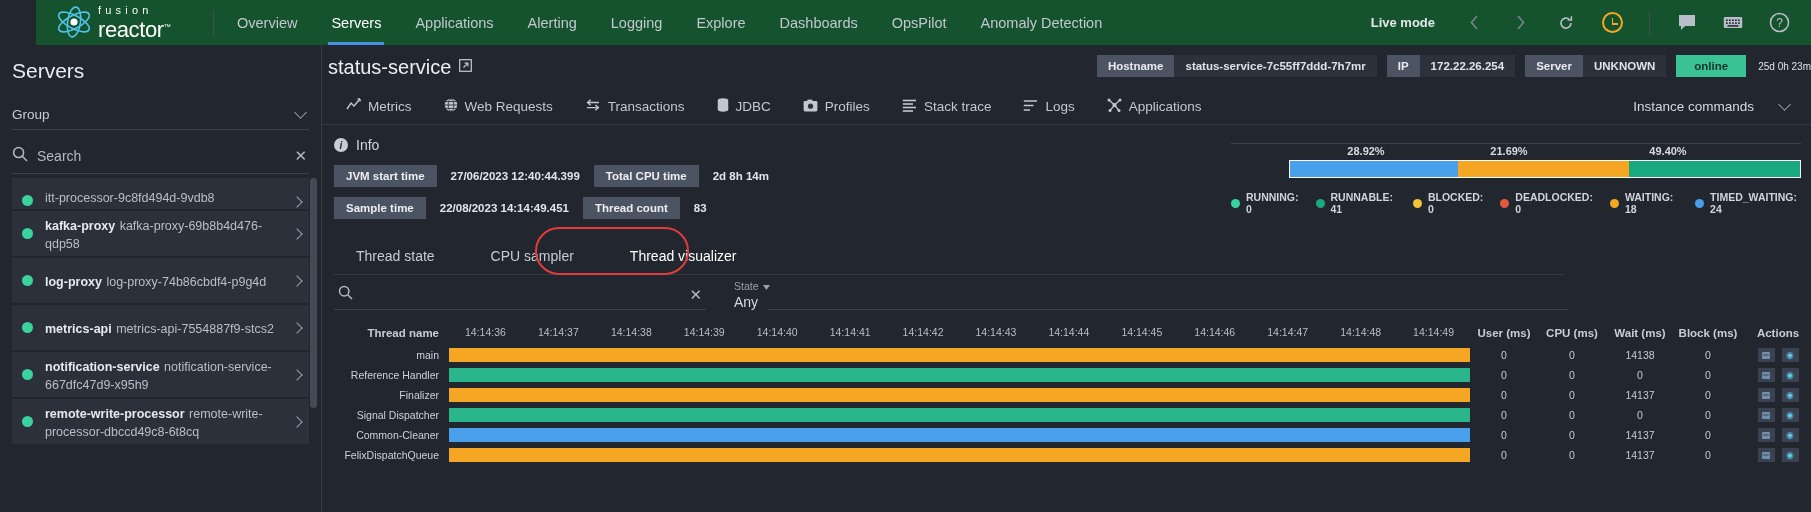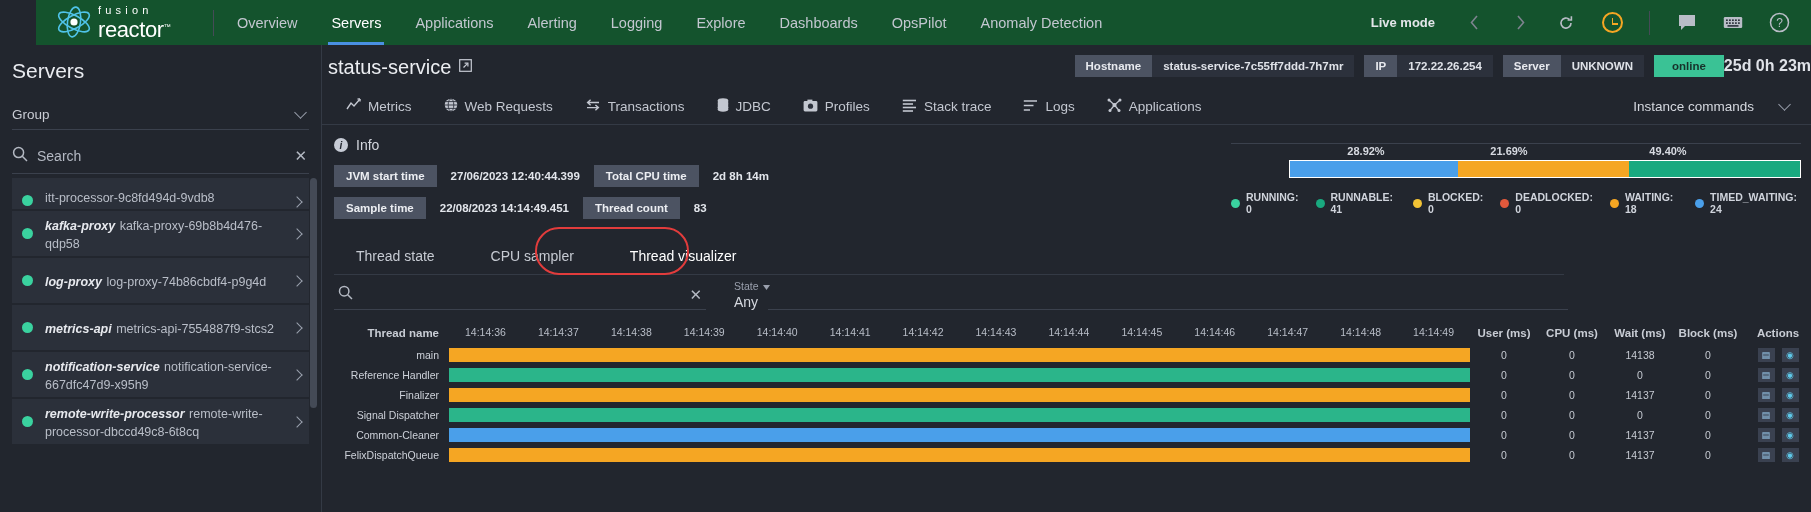--- a/index.html
+++ b/index.html
@@ -104,21 +104,21 @@
   .srv {
     height: 45px; margin: 2px 12px 2px 12px; background: #2b303a;
     display: flex; align-items: center; padding: 0 8px 0 10px;
     cursor: pointer; position: relative;
   }
   .srv .dot {
     width: 11px; height: 11px; border-radius: 50%; background: #3ad29f;
     flex: none; margin-right: 12px;
   }
   .srv .txt { flex: 1; overflow: hidden; }
-  .srv .nm { font-size: 12.5px; font-weight: bold; color: #e7e9ee; line-height: 15px; font-style: italic; }
+  .srv .nm { font-size: 12.5px; font-weight: bold; color: #e7e9ee; line-height: 15px; }
   .srv .sub { font-size: 12.5px; color: #b9bec8; line-height: 16px; }
   .srv .arr {
     width: 8px; height: 8px; border-right: 1.6px solid #9aa0ad;
     border-top: 1.6px solid #9aa0ad; transform: rotate(45deg); flex: none;
   }
   .srv.clipped { height: 31px; align-items: flex-end; padding-bottom: 3px; }
   .srv.clipped .nm { height: 0; overflow: hidden; }
   .sb-scroll {
     position: absolute; left: 310px; top: 2px; width: 7px; height: 230px;
     background: #444a56; border-radius: 4px;
@@ -137,21 +137,21 @@
   .chip-v {
     background: #2c313c; color: #dfe2e8; font-size: 11.5px; font-weight: bold;
     padding: 5px 11px; height: 22px; display: flex; align-items: center;
     margin-right: 10px;
   }
   .chip-online {
     background: #3ac295; color: #17322a; font-size: 11.5px; font-weight: bold;
     padding: 5px 18px; height: 22px; display: flex; align-items: center;
   }
   .uptime {
-    color: #dfe2e8; font-size: 16px; font-weight: bold; margin-left: 0;
+    color: #dfe2e8; font-size: 10px; font-weight: normal; margin-left: 12px;
     white-space: nowrap;
   }
 
   
   .tabbar {
     height: 36px; display: flex; align-items: center; position: relative;
     border-bottom: 1px solid #343a45; padding-left: 8px;
   }
   .tab {
     height: 36px; display: flex; align-items: center; gap: 7px;

